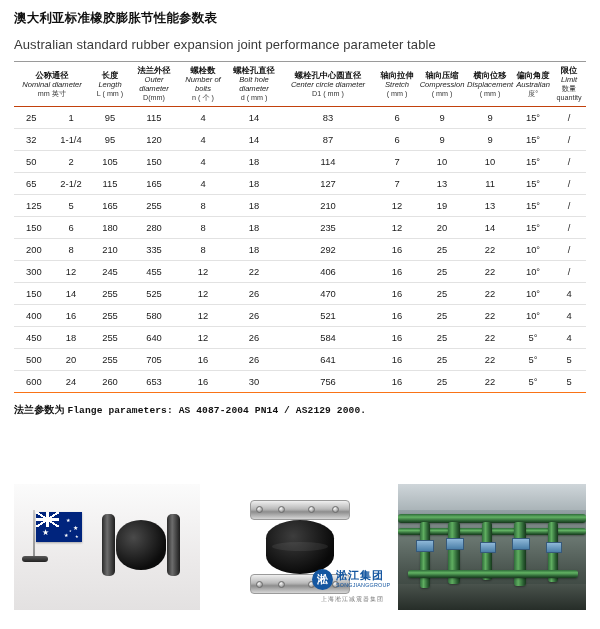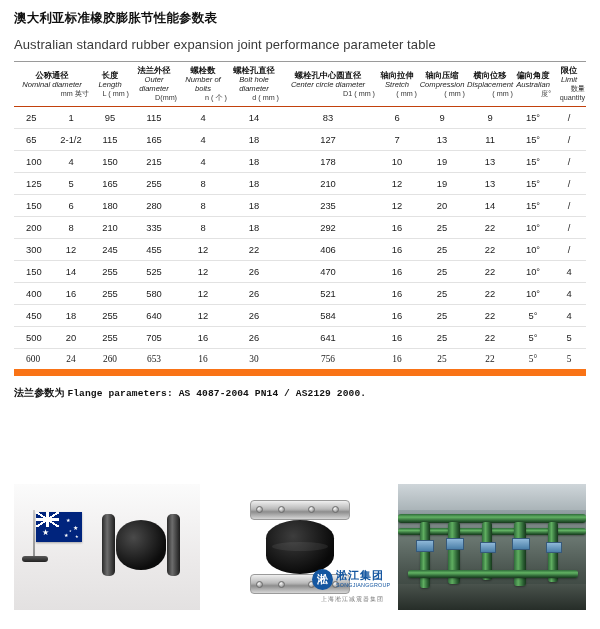--- a/index.html
+++ b/index.html
@@ -61,32 +61,30 @@
     color: #222;
     line-height: 9px;
     display: block;
     font-style: italic;
   }
   .h-unit {
     font-size: 7.2px;
     color: #333;
     line-height: 9px;
     display: block;
-    text-align: right;
   }
   table.spec tbody td {
     font-size: 9.4px;
     text-align: center;
     padding: 5px 1px;
     color: #1a1a1a;
     border-bottom: 1px solid #e2e2e2;
   }
   table.spec tbody tr:last-child td {
-    border-bottom: 7px solid #f97316;
-    font-family: Liberation Serif, serif;
+    border-bottom: 1px solid #f97316;
   }
   table.spec tbody td.first {
     text-align: left;
     padding-left: 12px;
   }
   .flange-note {
     margin-top: 10px;
     font-size: 10px;
     color: #111;
     font-weight: bold;
@@ -334,44 +332,58 @@
           <td>4</td>
           <td>14</td>
           <td>83</td>
           <td>6</td>
           <td>9</td>
           <td>9</td>
           <td>15°</td>
           <td>/</td>
         </tr>
         <tr>
+          <td class="first">32</td>
+          <td>1-1/4</td>
+          <td>95</td>
+          <td>120</td>
+          <td>4</td>
+          <td>14</td>
+          <td>87</td>
+          <td>6</td>
+          <td>9</td>
+          <td>9</td>
+          <td>15°</td>
+          <td>/</td>
+        </tr>
+        <tr>
+          <td class="first">50</td>
+          <td>2</td>
+          <td>105</td>
+          <td>150</td>
+          <td>4</td>
+          <td>18</td>
+          <td>114</td>
+          <td>7</td>
+          <td>10</td>
+          <td>10</td>
+          <td>15°</td>
+          <td>/</td>
+        </tr>
+        <tr>
           <td class="first">65</td>
           <td>2-1/2</td>
           <td>115</td>
           <td>165</td>
           <td>4</td>
           <td>18</td>
           <td>127</td>
           <td>7</td>
           <td>13</td>
           <td>11</td>
-          <td>15°</td>
-          <td>/</td>
-        </tr>
-        <tr>
-          <td class="first">100</td>
-          <td>4</td>
-          <td>150</td>
-          <td>215</td>
-          <td>4</td>
-          <td>18</td>
-          <td>178</td>
-          <td>10</td>
-          <td>19</td>
-          <td>13</td>
           <td>15°</td>
           <td>/</td>
         </tr>
         <tr>
           <td class="first">125</td>
           <td>5</td>
           <td>165</td>
           <td>255</td>
           <td>8</td>
           <td>18</td>

